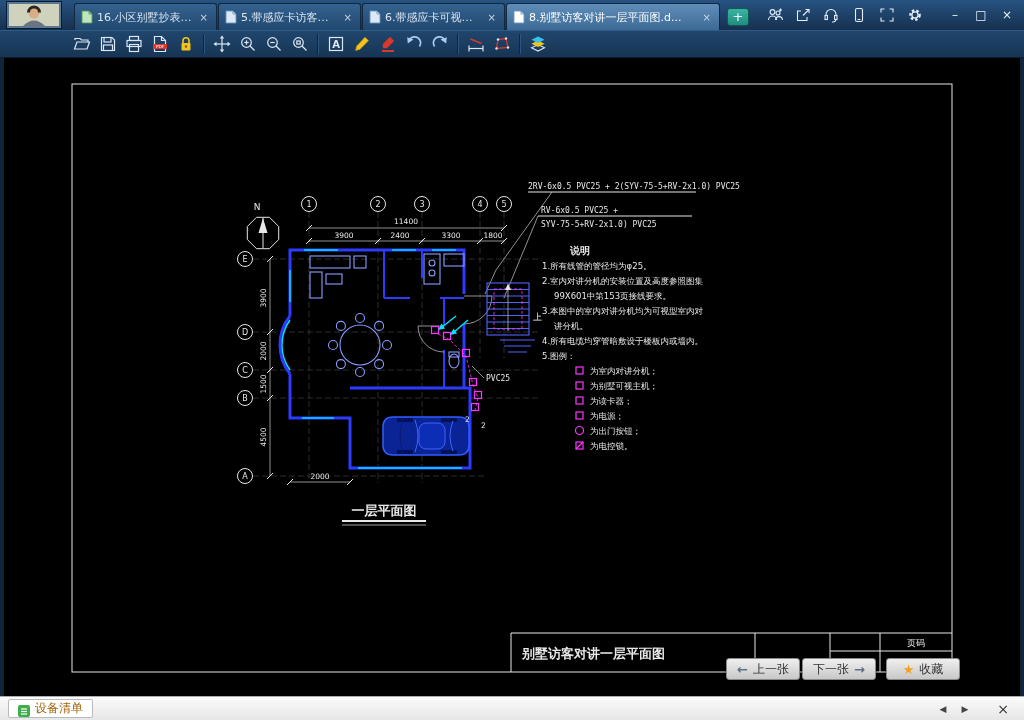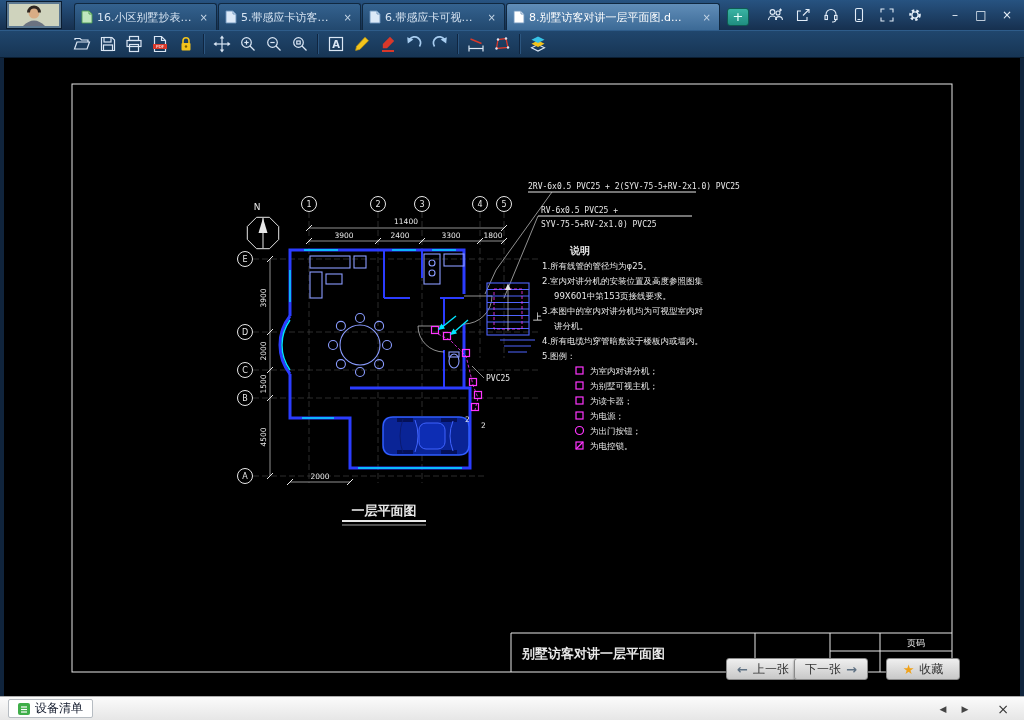--- a/index.html
+++ b/index.html
@@ -49,27 +49,27 @@
   .cad .t85{font-size:8.5px}
   .cad .t9{font-size:9px}
   .cad .t10{font-size:10px;font-weight:bold}
   .cad .t11{font-size:11px}
   .cad .t13{font-size:13px;font-weight:bold}
   .cad .mid{text-anchor:middle}
   .cad .mono{font-family:"DejaVu Sans Mono",monospace}
 
   
   .nav-btn{position:absolute;height:22px;display:flex;align-items:center;justify-content:center;gap:5px;background:linear-gradient(180deg,#efefef,#c8c8c8);border:1px solid #8a8a8a;border-radius:3px;font-size:12px;color:#333;width:74px;bottom:16px;box-shadow:0 1px 2px rgba(0,0,0,.5)}
-  .nav-prev{right:220px}.nav-next{right:152px}.nav-fav{right:60px}
+  .nav-prev{right:220px}.nav-next{right:144px}.nav-fav{right:60px}
   .arrow-ico{color:#5f7183;font-weight:bold;font-size:13px}
   .star-ico{color:#f0a21a;font-size:13px}
 
   
   .statusbar{height:24px;background:linear-gradient(180deg,#fbfbfb,#e6e6e6);border-top:1px solid #adadad;display:flex;align-items:center;padding:0 8px;flex:none}
-  .device-chip{display:flex;align-items:center;gap:5px;background:#fff;border:1px solid #b6bcc2;border-radius:2px;height:19px;padding:0 9px;font-size:12px;color:#0f172a}
+  .device-chip{display:flex;align-items:flex-end;gap:5px;background:#fff;border:1px solid #b6bcc2;border-radius:2px;height:19px;padding:0 9px;font-size:12px;color:#a16207}
   .sb-right{margin-left:auto;display:flex;align-items:center;gap:4px}
   .sb-btn{width:18px;height:18px;display:flex;align-items:center;justify-content:center;font-size:9px;color:#444}
   .sb-close{font-size:14px;margin-left:16px;margin-right:4px;color:#333;width:18px;text-align:center}
 </style>
 </head>
 <body>
 
 <div class="window">
 
   <div class="titlebar">

